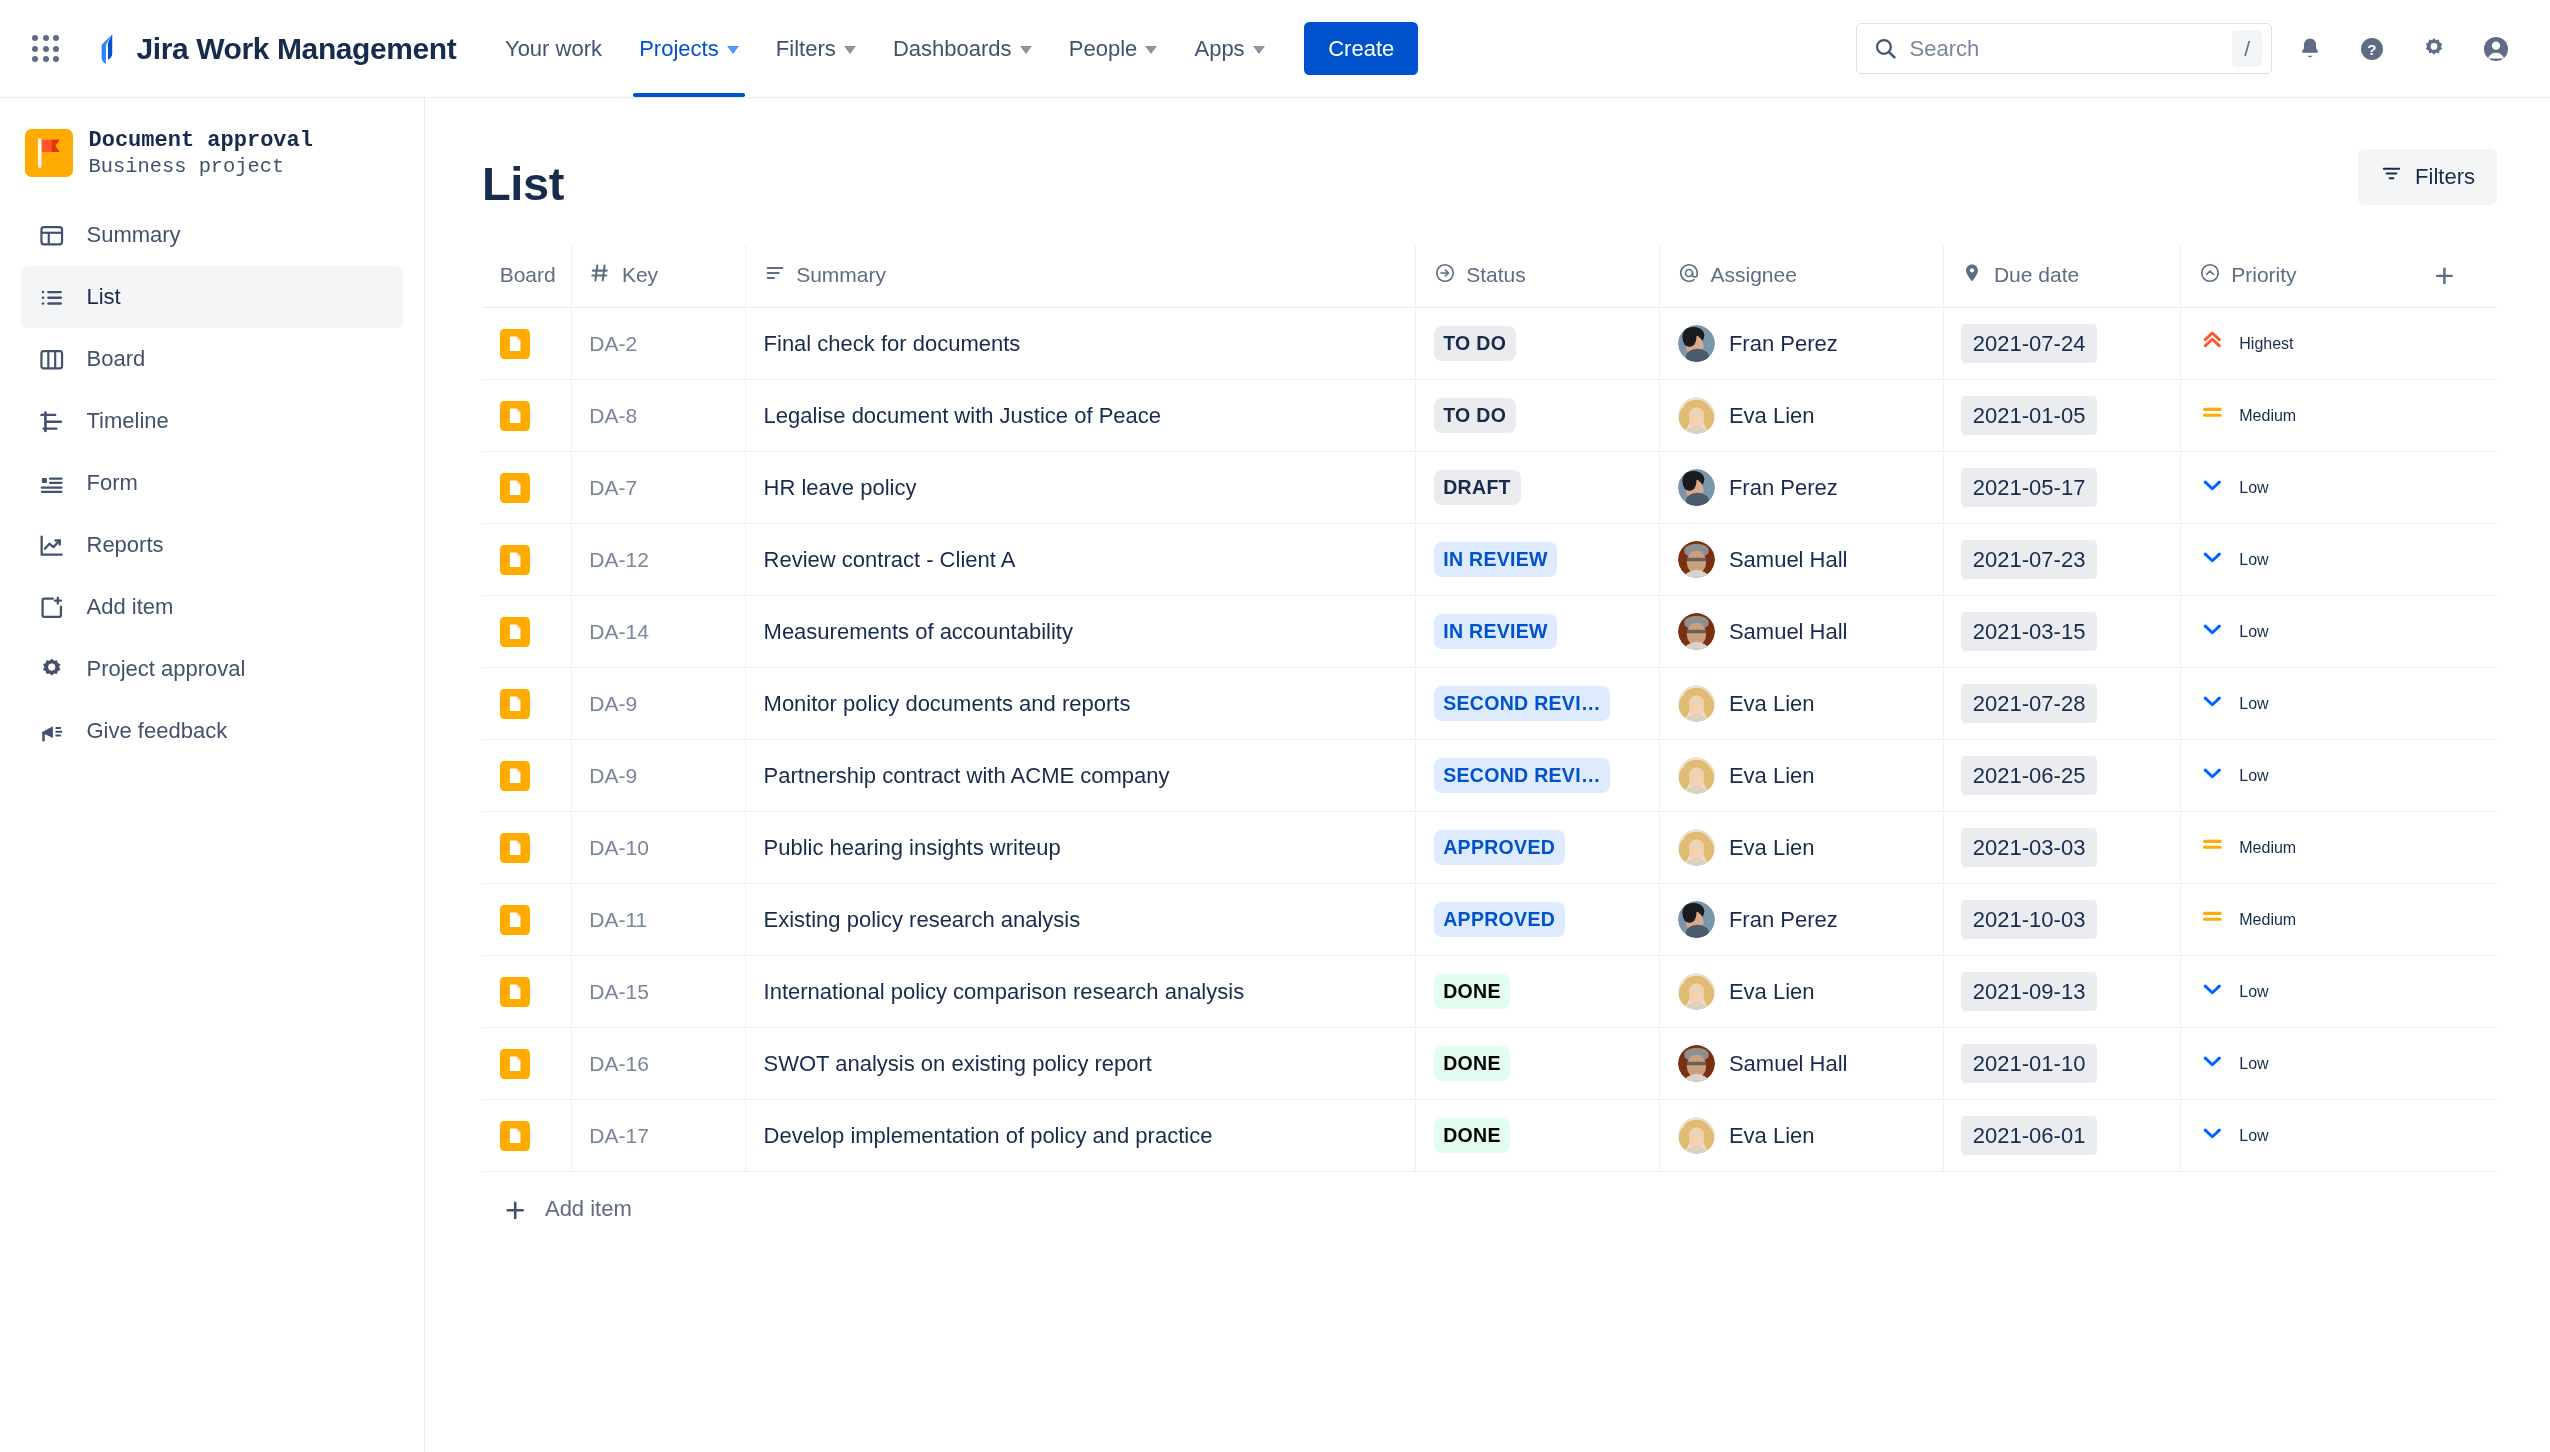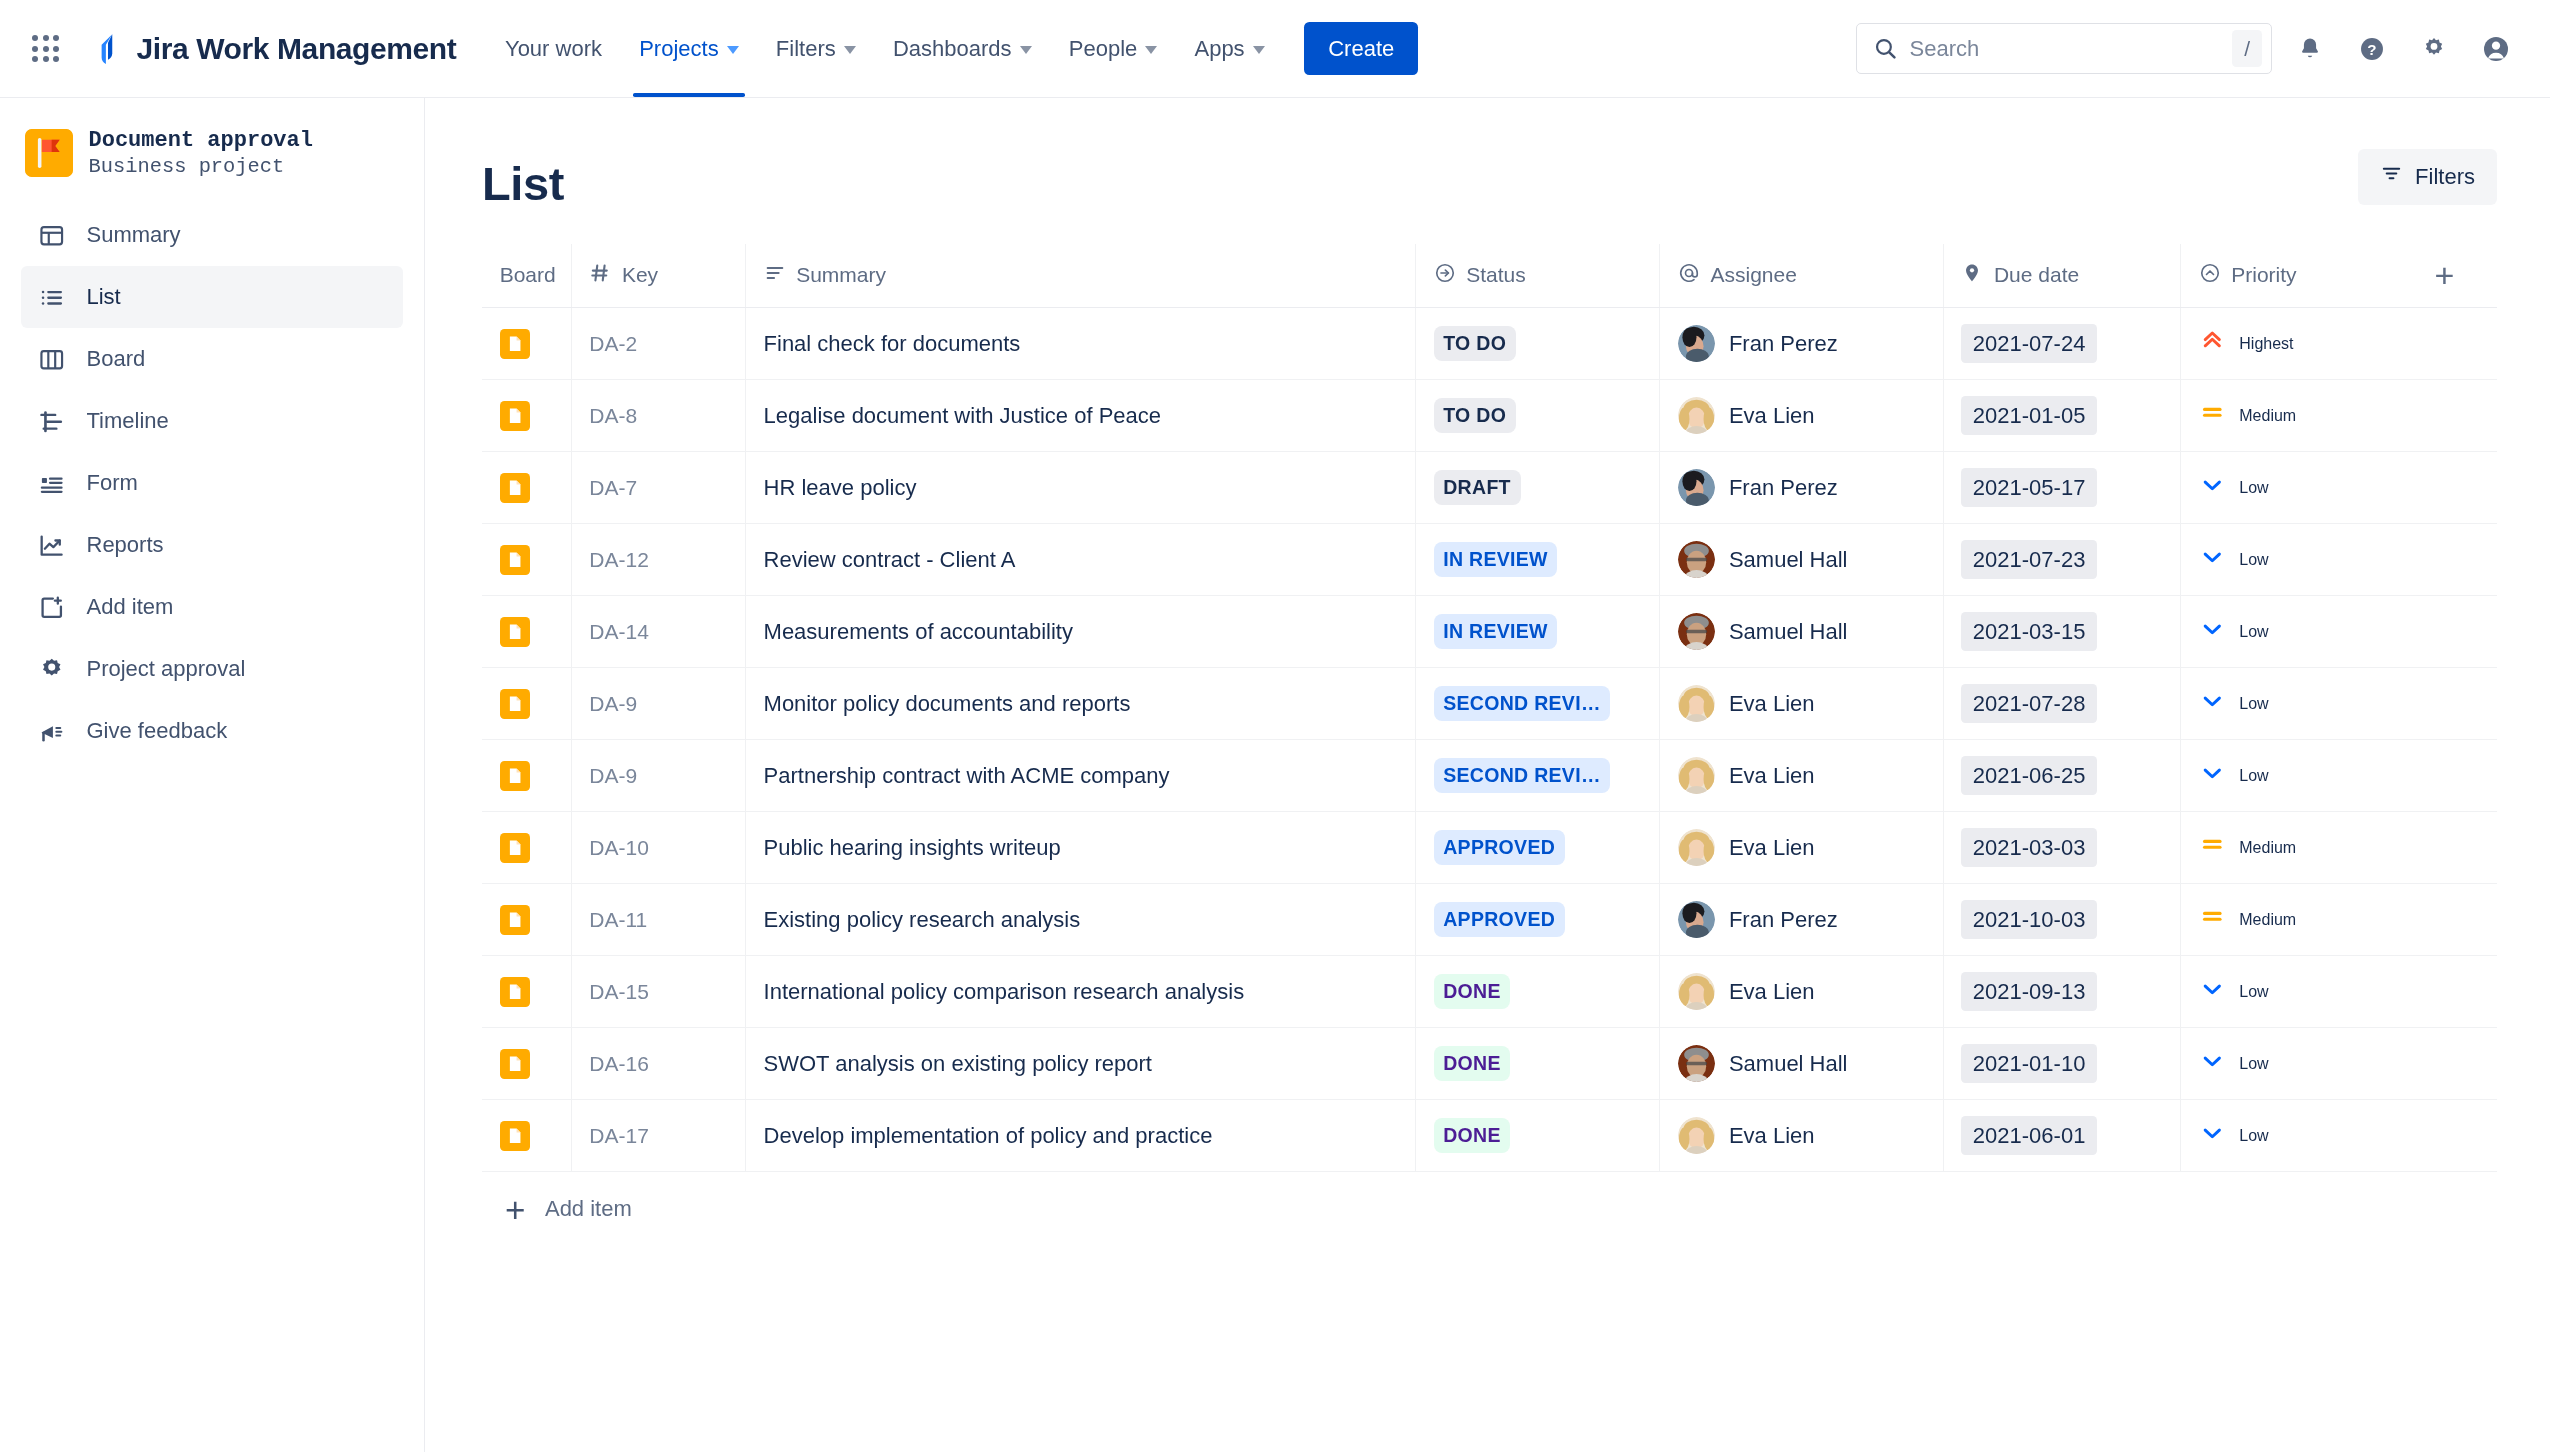--- a/index.html
+++ b/index.html
@@ -335,21 +335,21 @@
     border-radius: 8px;
     padding: 6.2px 9.7px;
     max-width: 100%;
     overflow: hidden;
     text-overflow: ellipsis;
     white-space: nowrap;
     line-height: 1.15;
   }
   .badge.gray  { background: #ebecf0; color: #172b4d; }
   .badge.blue  { background: #deebff; color: #0052cc; }
-  .badge.green { background: #e3fcef; color: #4c1d95; }
+  .badge.green { background: #e3fcef; color: #000000; }
 
   .assignee-cell { display: flex; align-items: center; gap: 14px; }
   .avatar {
     width: 37px; height: 37px;
     border-radius: 50%;
     flex: none;
     overflow: hidden;
     position: relative;
   }
   .assignee-name { font-size: 22px; color: #172b4d; white-space: nowrap; }

